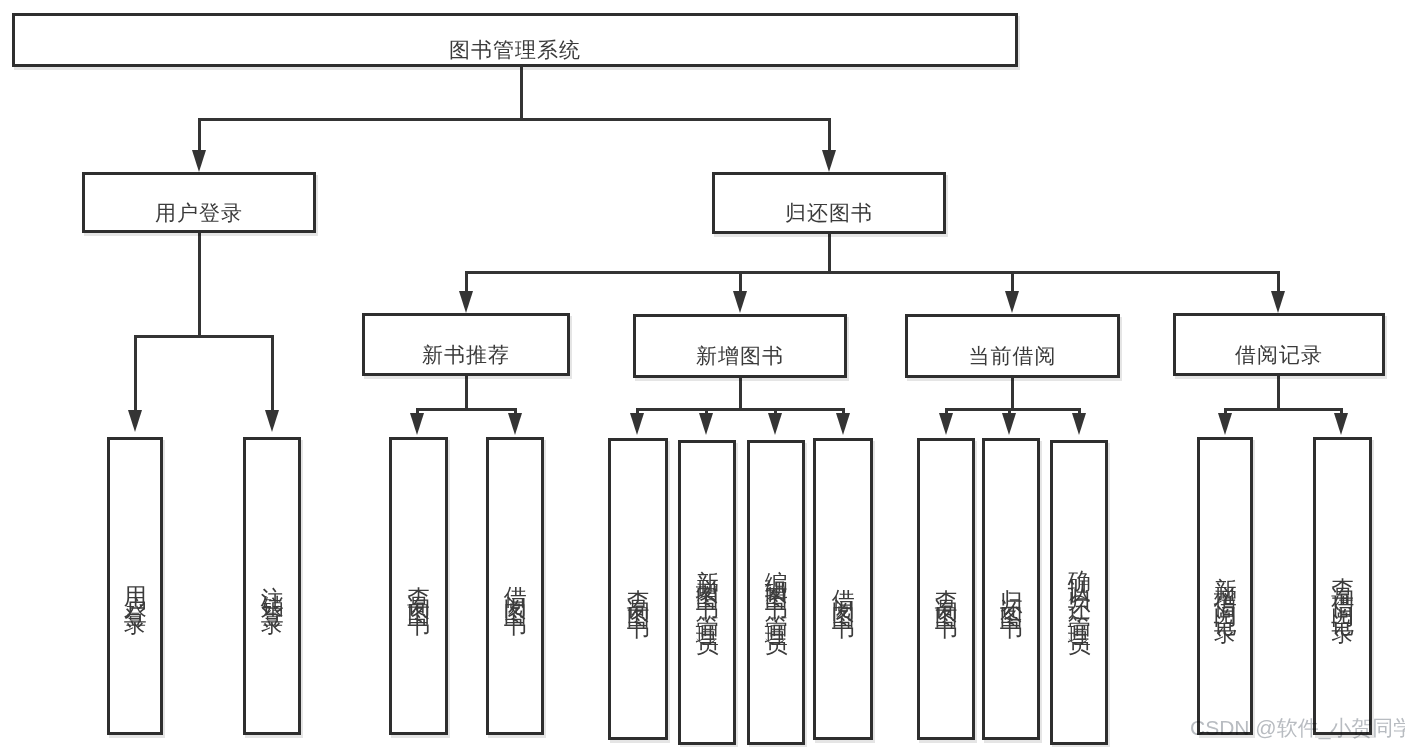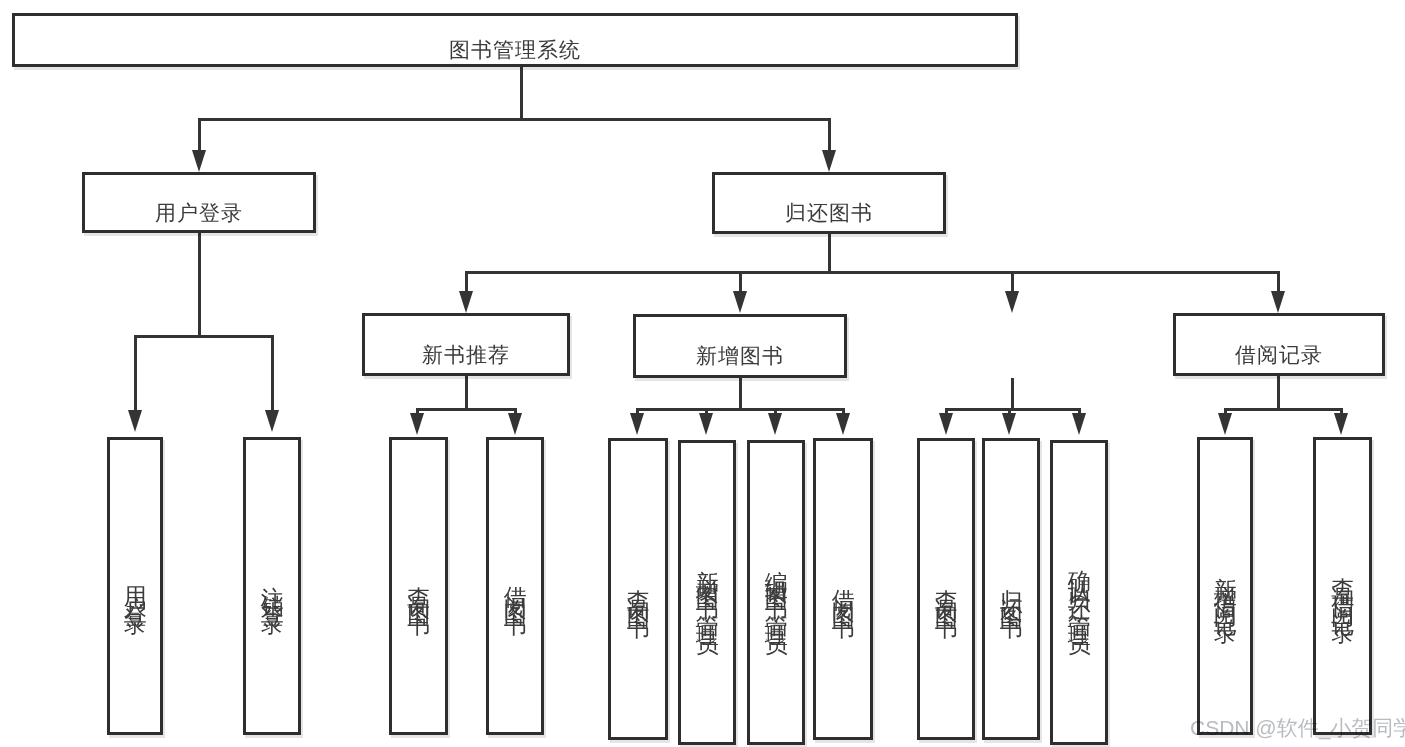--- a/index.html
+++ b/index.html
@@ -68,20 +68,23 @@
   <div class="v" style="left:1011px;top:271px;height:22px"></div>
   <div class="a" style="left:1005px;top:291px"></div>
   <div class="v" style="left:1277px;top:271px;height:22px"></div>
   <div class="a" style="left:1271px;top:291px"></div>
 
   <div class="box" style="left:362px;top:313px;width:208px;height:63px">
     <span class="hl">新书推荐</span>
   </div>
   <div class="box" style="left:633px;top:314px;width:214px;height:64px">
     <span class="hl">新增图书</span>
+  </div>
+  <div class="box" style="left:905px;top:314px;width:215px;height:64px">
+    <span class="hl">当前借阅</span>
   </div>
   <div class="box" style="left:1173px;top:313px;width:212px;height:63px">
     <span class="hl">借阅记录</span>
   </div>
 
   <div class="v" style="left:465px;top:376px;height:32px"></div>
   <div class="h" style="left:416px;top:408px;width:101px"></div>
   <div class="v" style="left:416px;top:408px;height:8px"></div>
   <div class="a" style="left:410px;top:413px"></div>
   <div class="v" style="left:514px;top:408px;height:8px"></div>

